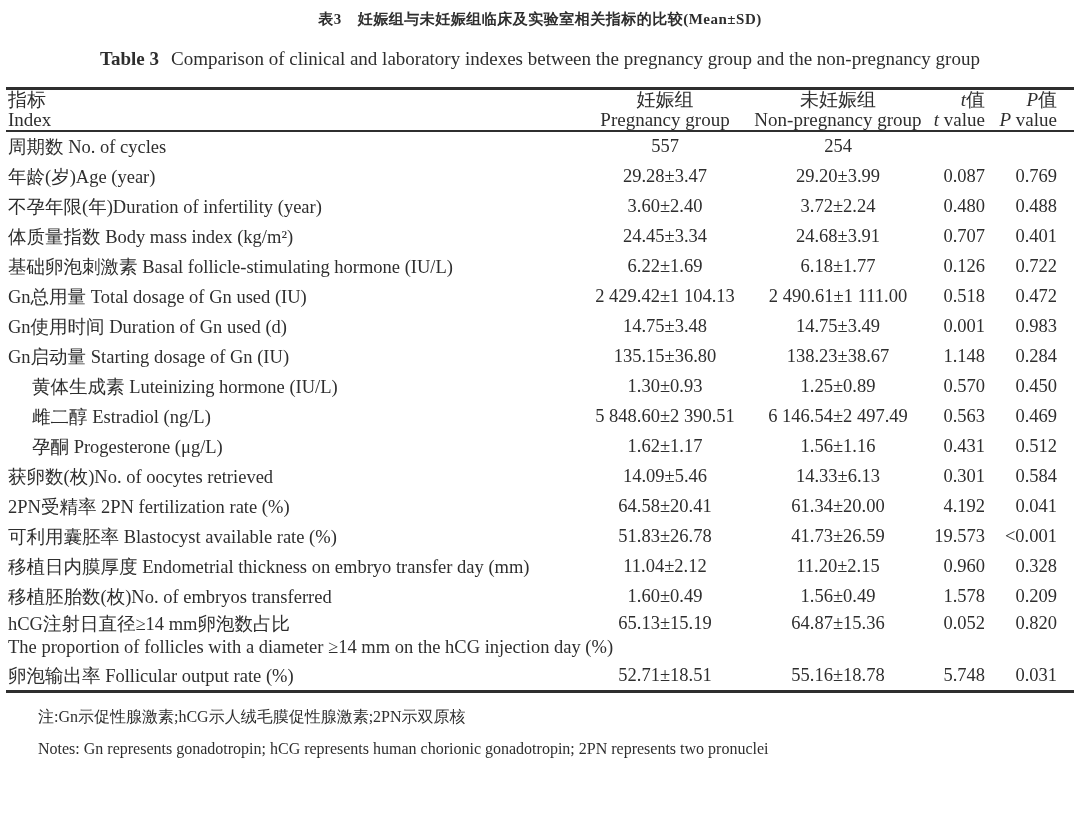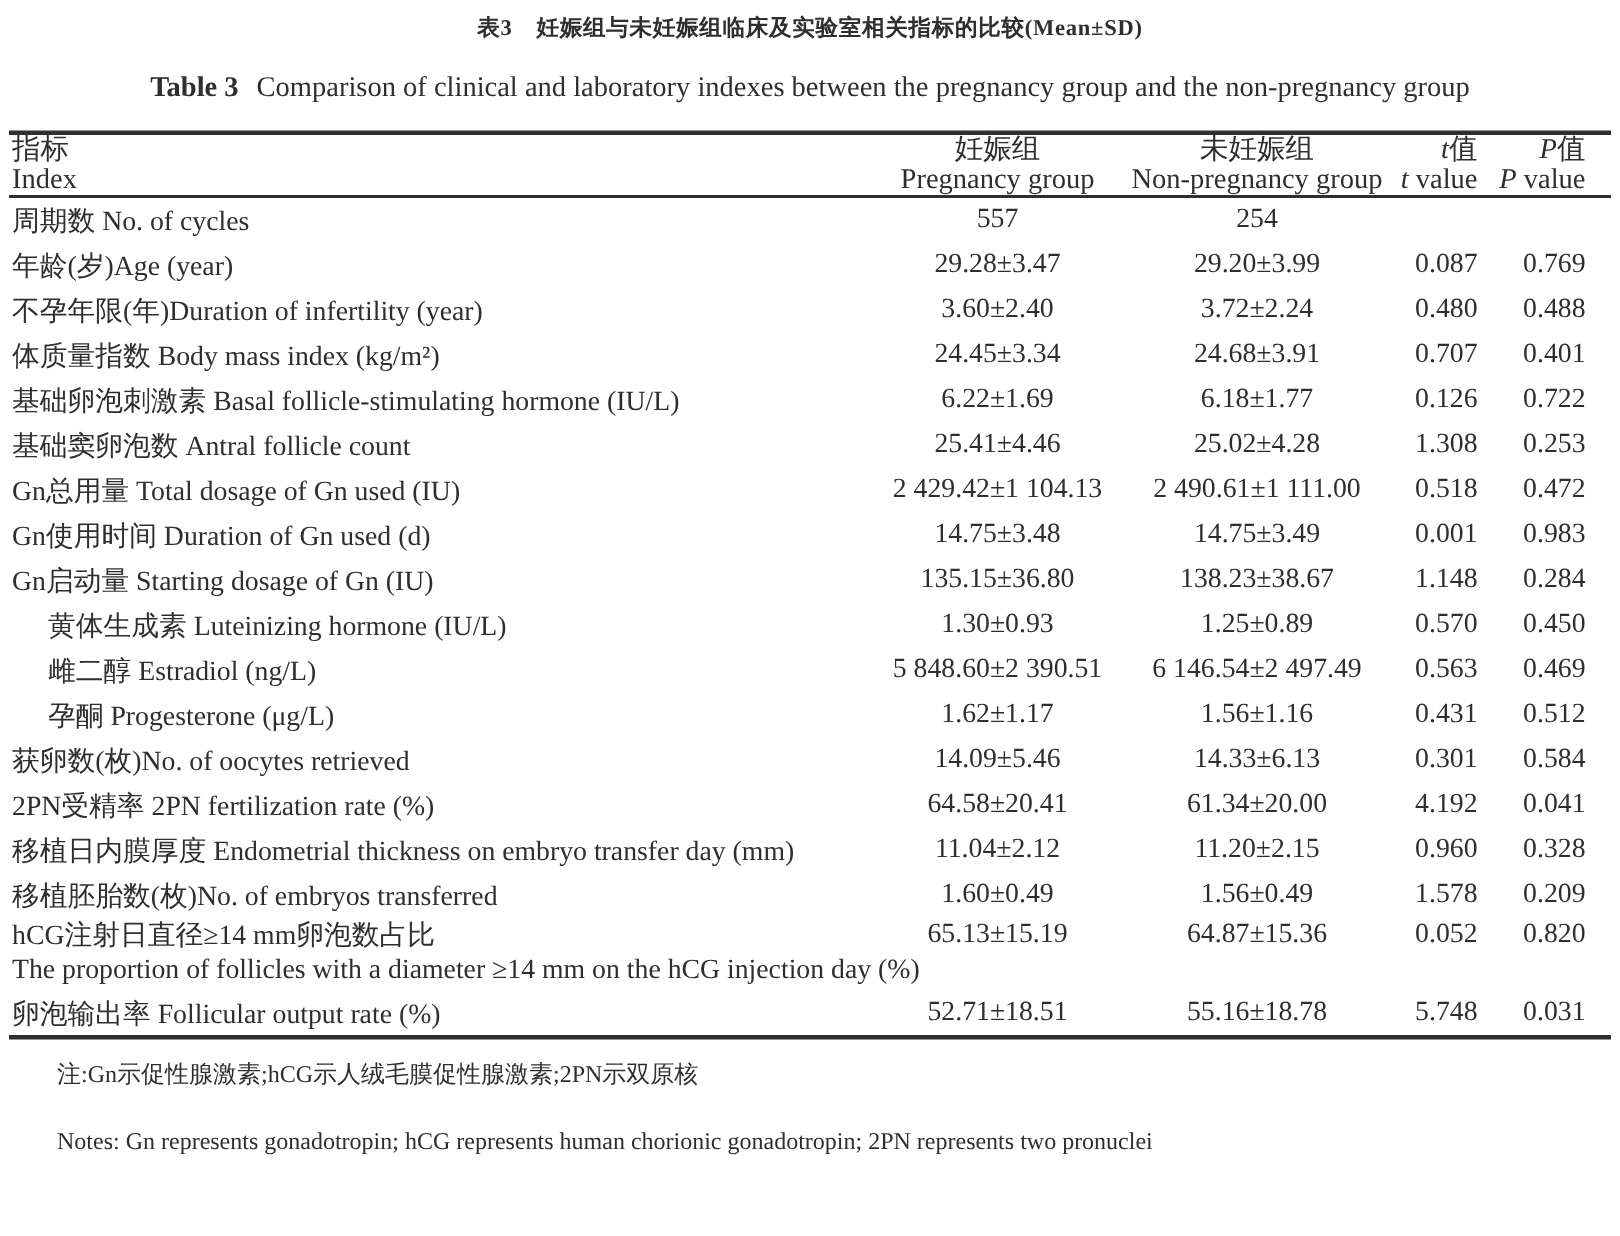--- a/index.html
+++ b/index.html
@@ -68,21 +68,21 @@
   tbody tr.two-line td.label div { line-height: 23px; }
   td.label { text-align: left; padding-left: 2px; overflow: visible; }
   td.label.indent { padding-left: 26px; }
   td.val  { text-align: center; }
   td.tval { text-align: right; padding-right: 13px; }
   td.pval { text-align: right; padding-right: 17px; }
 
   .it { font-style: italic; }
 
   .notes { margin: 13px 0 0 38px; font-size: 16px; line-height: 22px; }
-  .notes-en { margin-top: 23px; }
+  .notes-en { margin-top: 10px; }
 </style>
 </head>
 <body>
 
 <div class="title-cn">
   <span>表3</span><span class="gap">妊娠组与未妊娠组临床及实验室相关指标的比较(Mean±SD)</span>
 </div>
 
 <div class="title-en">
   <span class="lbl">Table 3</span><span class="gap">Comparison of clinical and laboratory indexes between the pregnancy group and the non-pregnancy group</span>
@@ -161,29 +161,20 @@
         <td class="label">
           <div>基础卵泡刺激素 Basal follicle-stimulating hormone (IU/L)</div>
         </td>
         <td class="val">6.22±1.69</td>
         <td class="val">6.18±1.77</td>
         <td class="tval">0.126</td>
         <td class="pval">0.722</td>
       </tr>
       <tr>
         <td class="label">
-          <div>基础窦卵泡数 Antral follicle count</div>
-        </td>
-        <td class="val">25.41±4.46</td>
-        <td class="val">25.02±4.28</td>
-        <td class="tval">1.308</td>
-        <td class="pval">0.253</td>
-      </tr>
-      <tr>
-        <td class="label">
           <div>Gn总用量 Total dosage of Gn used (IU)</div>
         </td>
         <td class="val">2 429.42±1 104.13</td>
         <td class="val">2 490.61±1 111.00</td>
         <td class="tval">0.518</td>
         <td class="pval">0.472</td>
       </tr>
       <tr>
         <td class="label">
           <div>Gn使用时间 Duration of Gn used (d)</div>
@@ -242,20 +233,29 @@
         <td class="label">
           <div>2PN受精率 2PN fertilization rate (%)</div>
         </td>
         <td class="val">64.58±20.41</td>
         <td class="val">61.34±20.00</td>
         <td class="tval">4.192</td>
         <td class="pval">0.041</td>
       </tr>
       <tr>
         <td class="label">
+          <div>可利用囊胚率 Blastocyst available rate (%)</div>
+        </td>
+        <td class="val">51.83±26.78</td>
+        <td class="val">41.73±26.59</td>
+        <td class="tval">19.573</td>
+        <td class="pval">&lt;0.001</td>
+      </tr>
+      <tr>
+        <td class="label">
           <div>移植日内膜厚度 Endometrial thickness on embryo transfer day (mm)</div>
         </td>
         <td class="val">11.04±2.12</td>
         <td class="val">11.20±2.15</td>
         <td class="tval">0.960</td>
         <td class="pval">0.328</td>
       </tr>
       <tr>
         <td class="label">
           <div>移植胚胎数(枚)No. of embryos transferred</div>

